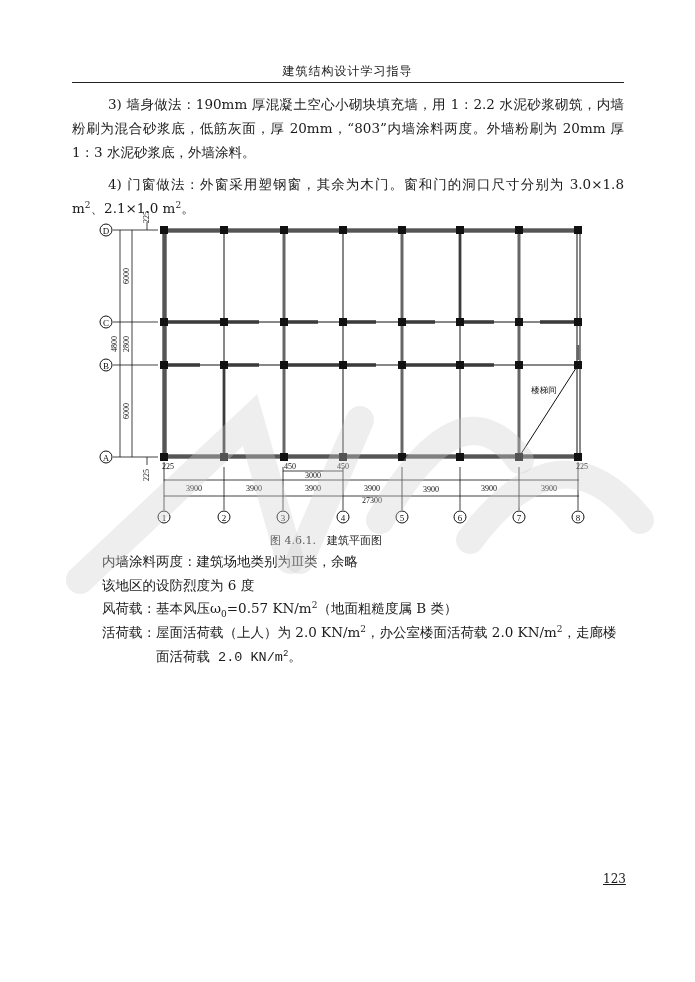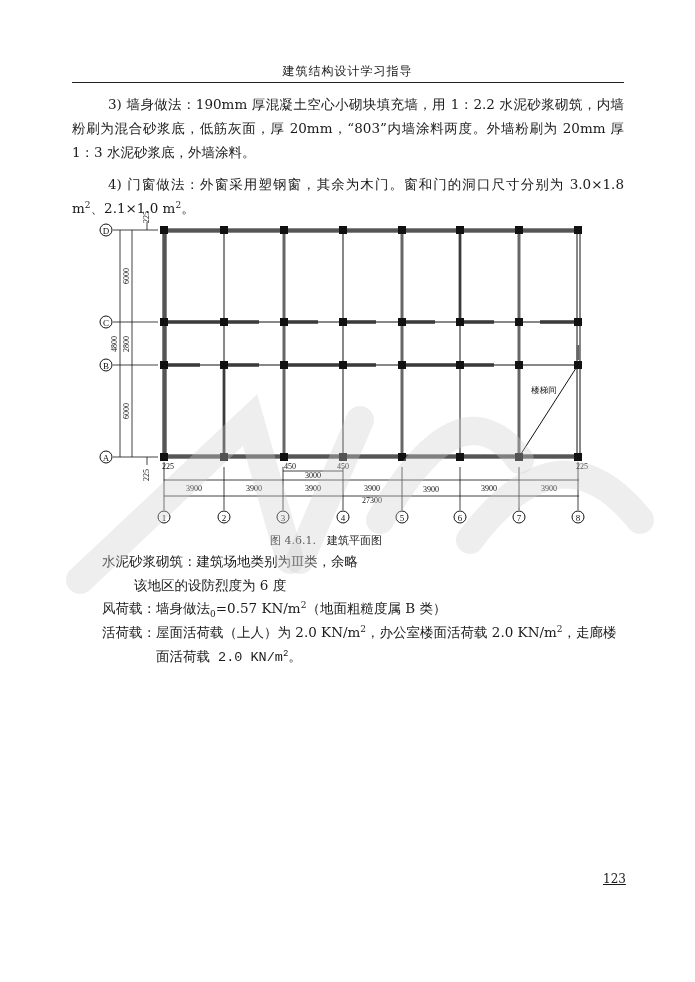--- a/index.html
+++ b/index.html
@@ -180,23 +180,23 @@
     <text x="431" y="492">3900</text>
     <text x="489" y="491">3900</text>
     <text x="549" y="491">3900</text>
     <text x="372" y="503">27300</text>
   </g>
   <text x="544" y="393" font-size="8.5" fill="#111" text-anchor="middle" style="font-family:'DejaVu Sans',sans-serif;">楼梯间</text>
 </svg>
 
 <div class="caption">图 4.6.1.　建筑平面图</div>
 
-<div class="line" style="left:102px;top:553px;">水泥砂浆砌筑：建筑场地类别为Ⅲ类，余略</div>
-<div class="line" style="left:102px;top:577px;margin-left:32px;">该地区的设防烈度为 6 度</div>
-<div class="line" style="left:102px;top:600px;"><span>风荷载：墙身做法</span><sub>0</sub><span>=0.57  KN/m</span><sup>2</sup><span>（地面粗糙度属 B 类）</span></div>
+<div class="line" style="left:102px;top:553px;">内墙涂料两度：建筑场地类别为Ⅲ类，余略</div>
+<div class="line" style="left:102px;top:577px;">该地区的设防烈度为 6 度</div>
+<div class="line" style="left:102px;top:600px;"><span>风荷载：基本风压ω</span><sub>0</sub><span>=0.57  KN/m</span><sup>2</sup><span>（地面粗糙度属 B 类）</span></div>
 <div class="line" style="left:102px;top:624px;"><span>活荷载：屋面活荷载（上人）为 2.0 KN/m</span><sup>2</sup><span>，办公室楼面活荷载 2.0 KN/m</span><sup>2</sup><span>，走廊楼</span></div>
 <div class="line" style="left:156px;top:648px;font-family:Liberation Mono, monospace;"><span>面活荷载 2.0 KN/m</span><sup>2</sup><span>。</span></div>
 
 <div class="pagenum">123</div>
 
 <svg class="watermark" width="695" height="982" viewBox="0 0 695 982">
   <g stroke="#cfcfcf" stroke-opacity="0.35" stroke-width="28" fill="none" stroke-linecap="round">
     <polyline points="80,580 250,420 290,560"></polyline>
     <line x1="300" y1="560" x2="360" y2="420"></line>
     <path d="M380,520 Q460,380 520,460"></path>

